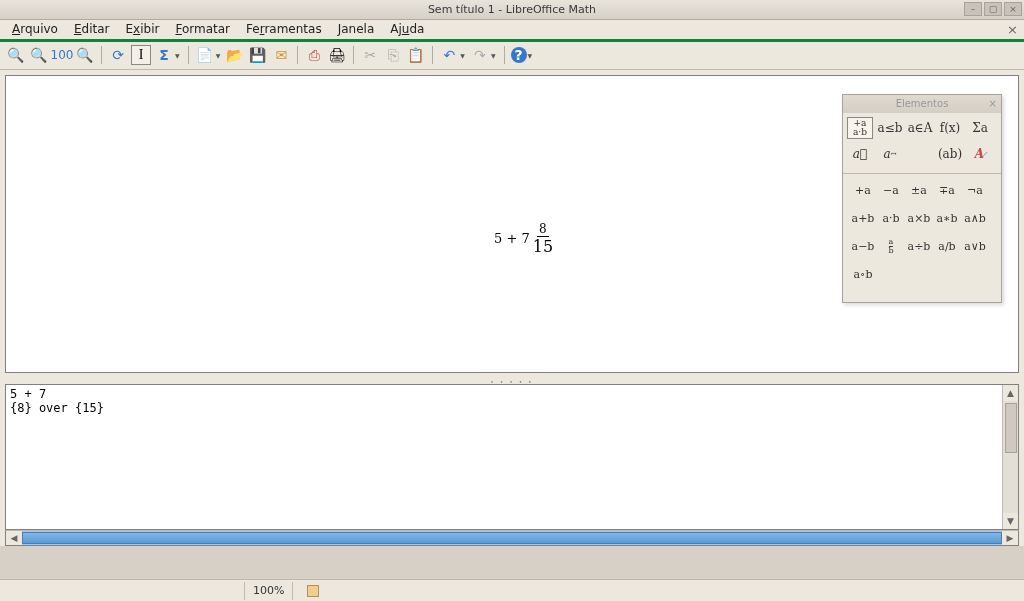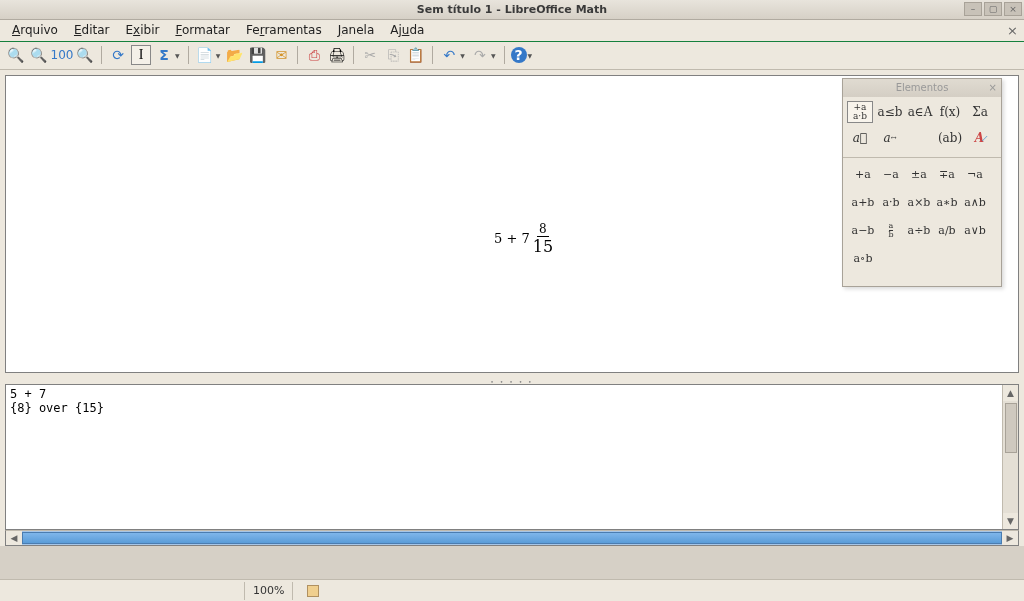--- a/index.html
+++ b/index.html
@@ -17,21 +17,21 @@
 .titlebar {
   height: 20px;
   background: linear-gradient(to bottom, #e8e4dc 0%, #d6d0c6 100%);
   display: flex;
   align-items: center;
   justify-content: center;
   position: relative;
   border-bottom: 1px solid #b0aaa0;
 }
 .titlebar .title {
-  font-weight: bold;
+  font-weight: normal;
   color: #3a3a3a;
   font-size: 11px;
 }
 .win-controls {
   position: absolute;
   right: 2px;
   top: 2px;
   display: flex;
   gap: 2px;
 }
@@ -46,21 +46,21 @@
   justify-content: center;
   color: #666;
 }
 
 .menubar {
   height: 22px;
   background: #ede8de;
   display: flex;
   align-items: center;
   padding: 0 4px;
-  border-bottom: 1px solid #15803d;
+  border-bottom: 3px solid #15803d;
   position: relative;
 }
 .menu-item {
   padding: 2px 8px;
   color: #222;
   cursor: default;
 }
 .menu-item u { text-decoration: underline; }
 .menubar .close-doc {
   position: absolute;
@@ -128,21 +128,21 @@
   flex-direction: column;
   align-items: center;
   vertical-align: middle;
   margin-left: 1px;
 }
 .frac .num { border-bottom: 1px solid #000; padding: 0 2px; font-size: 12px; }
 .frac .den { padding: 0 2px; font-size: 16px; text-align: center; }
 
 .elements-panel {
   position: absolute;
-  top: 2px;
+  top: 18px;
   right: 16px;
   width: 160px;
   background: #ede8de;
   border: 1px solid #a8a298;
   box-shadow: 2px 2px 4px rgba(0,0,0,0.15);
 }
 .elements-title {
   height: 18px;
   background: linear-gradient(to bottom,#e0dbd1,#d4cec4);
   display: flex;

